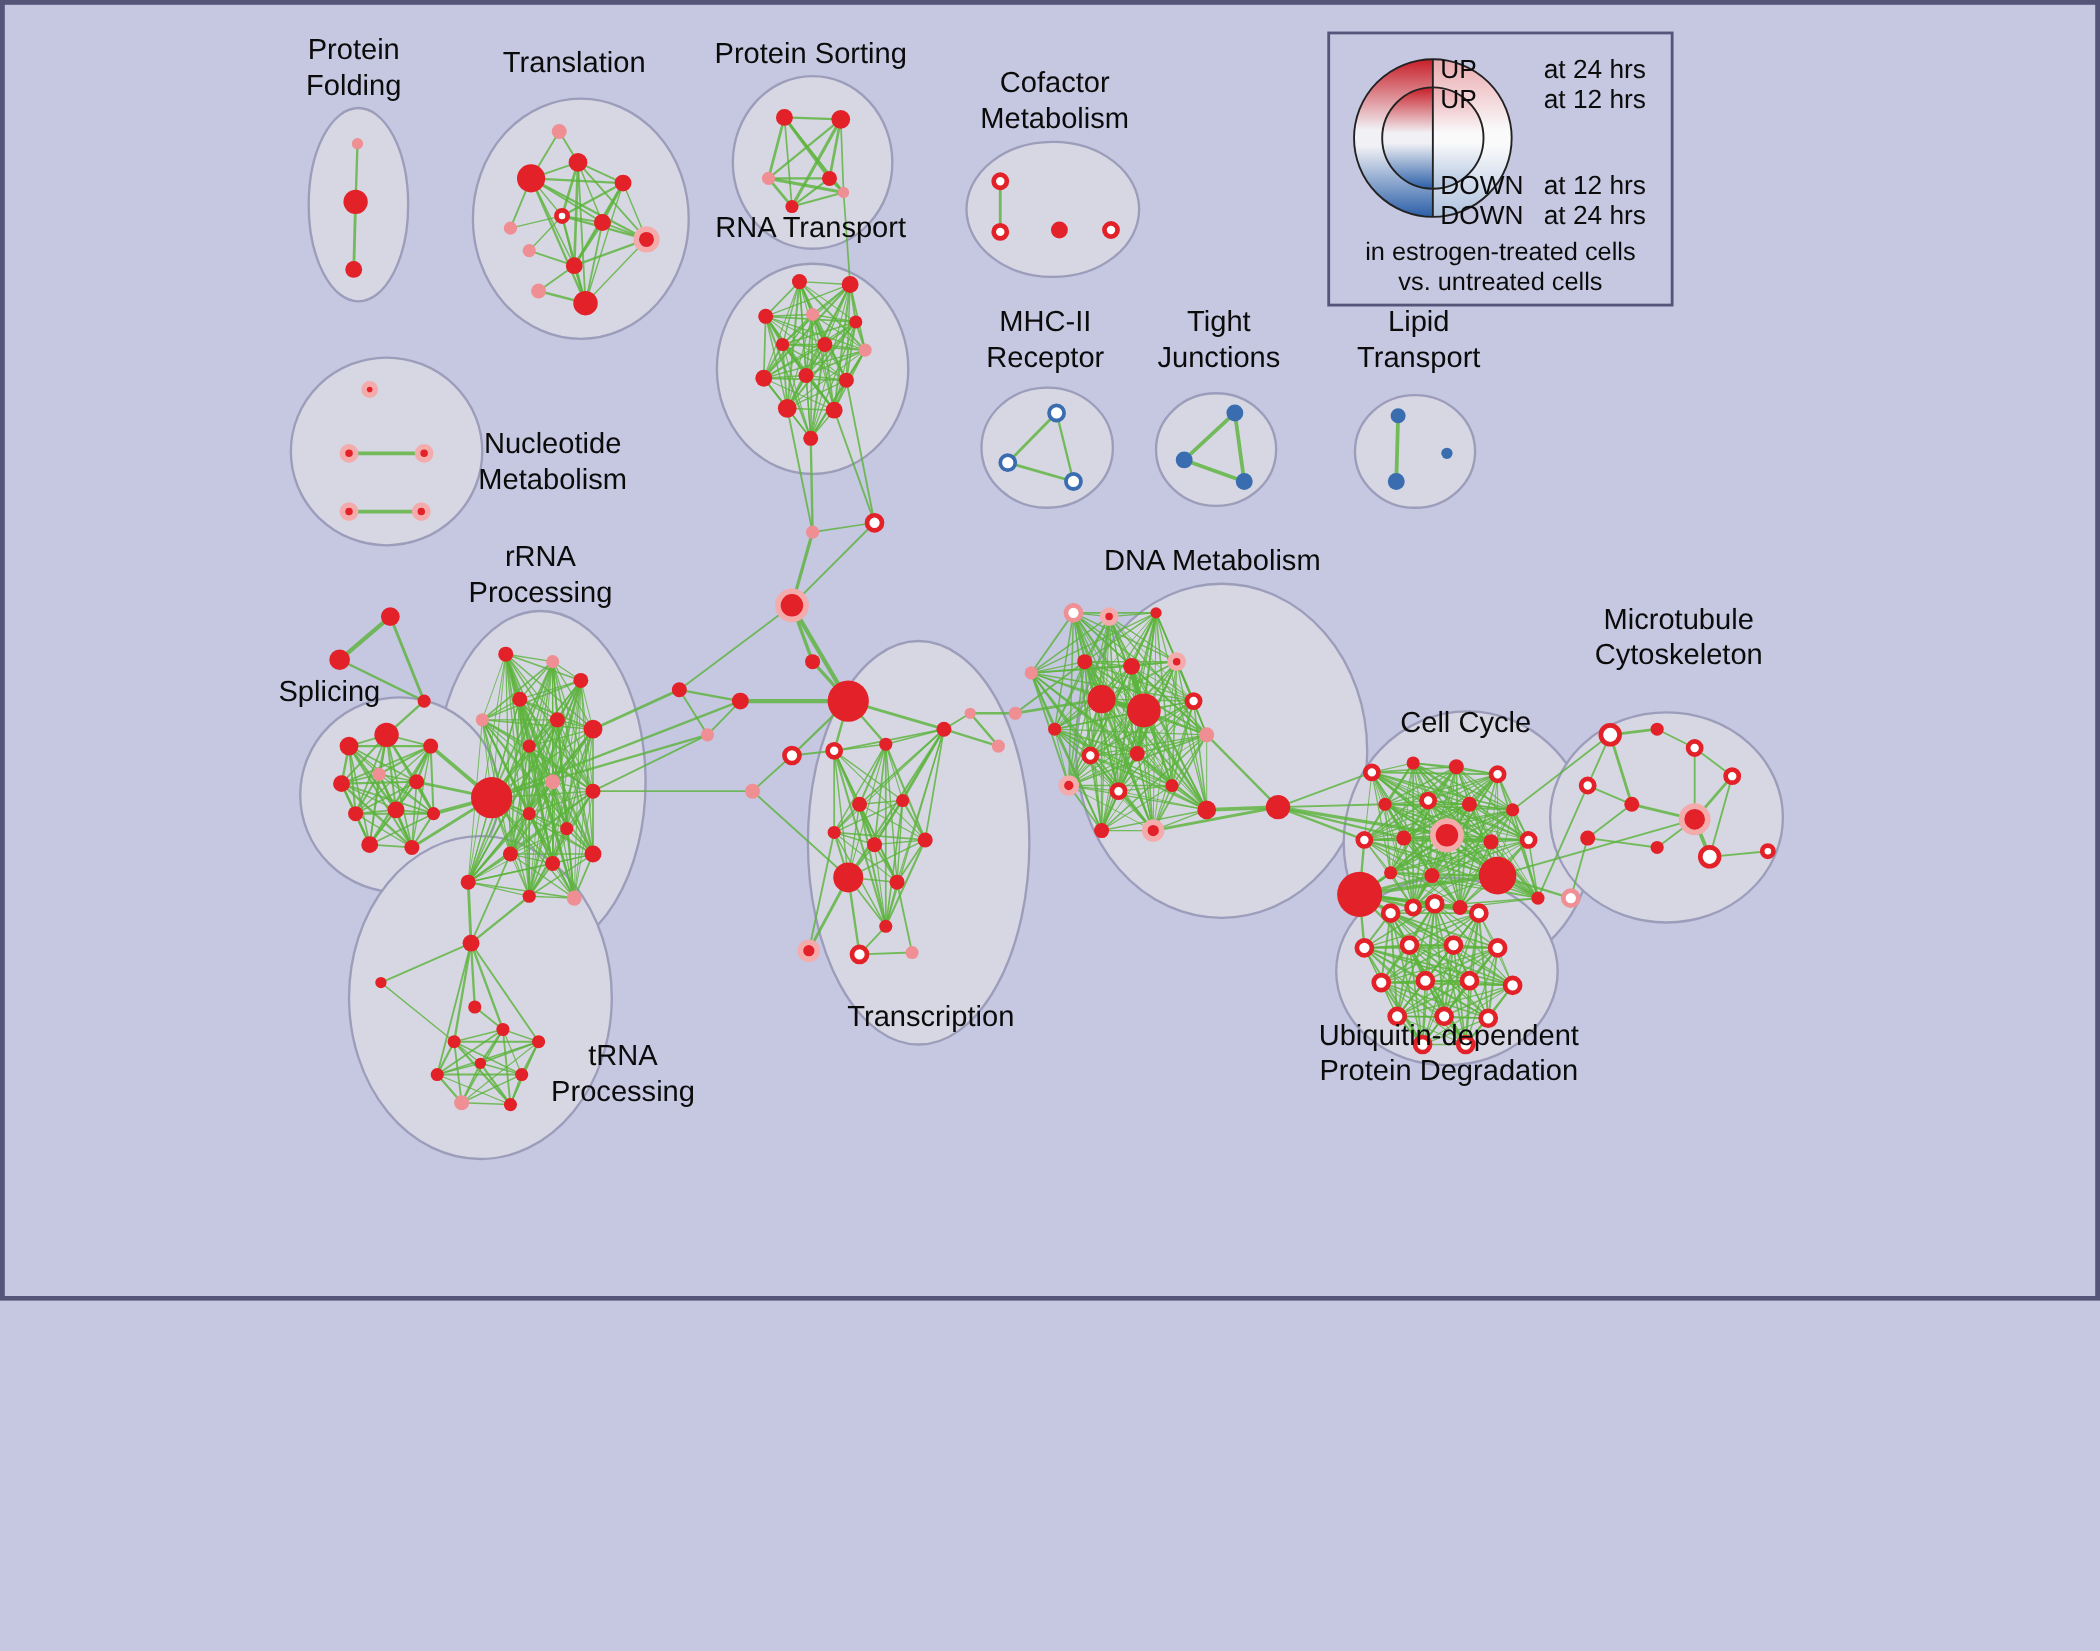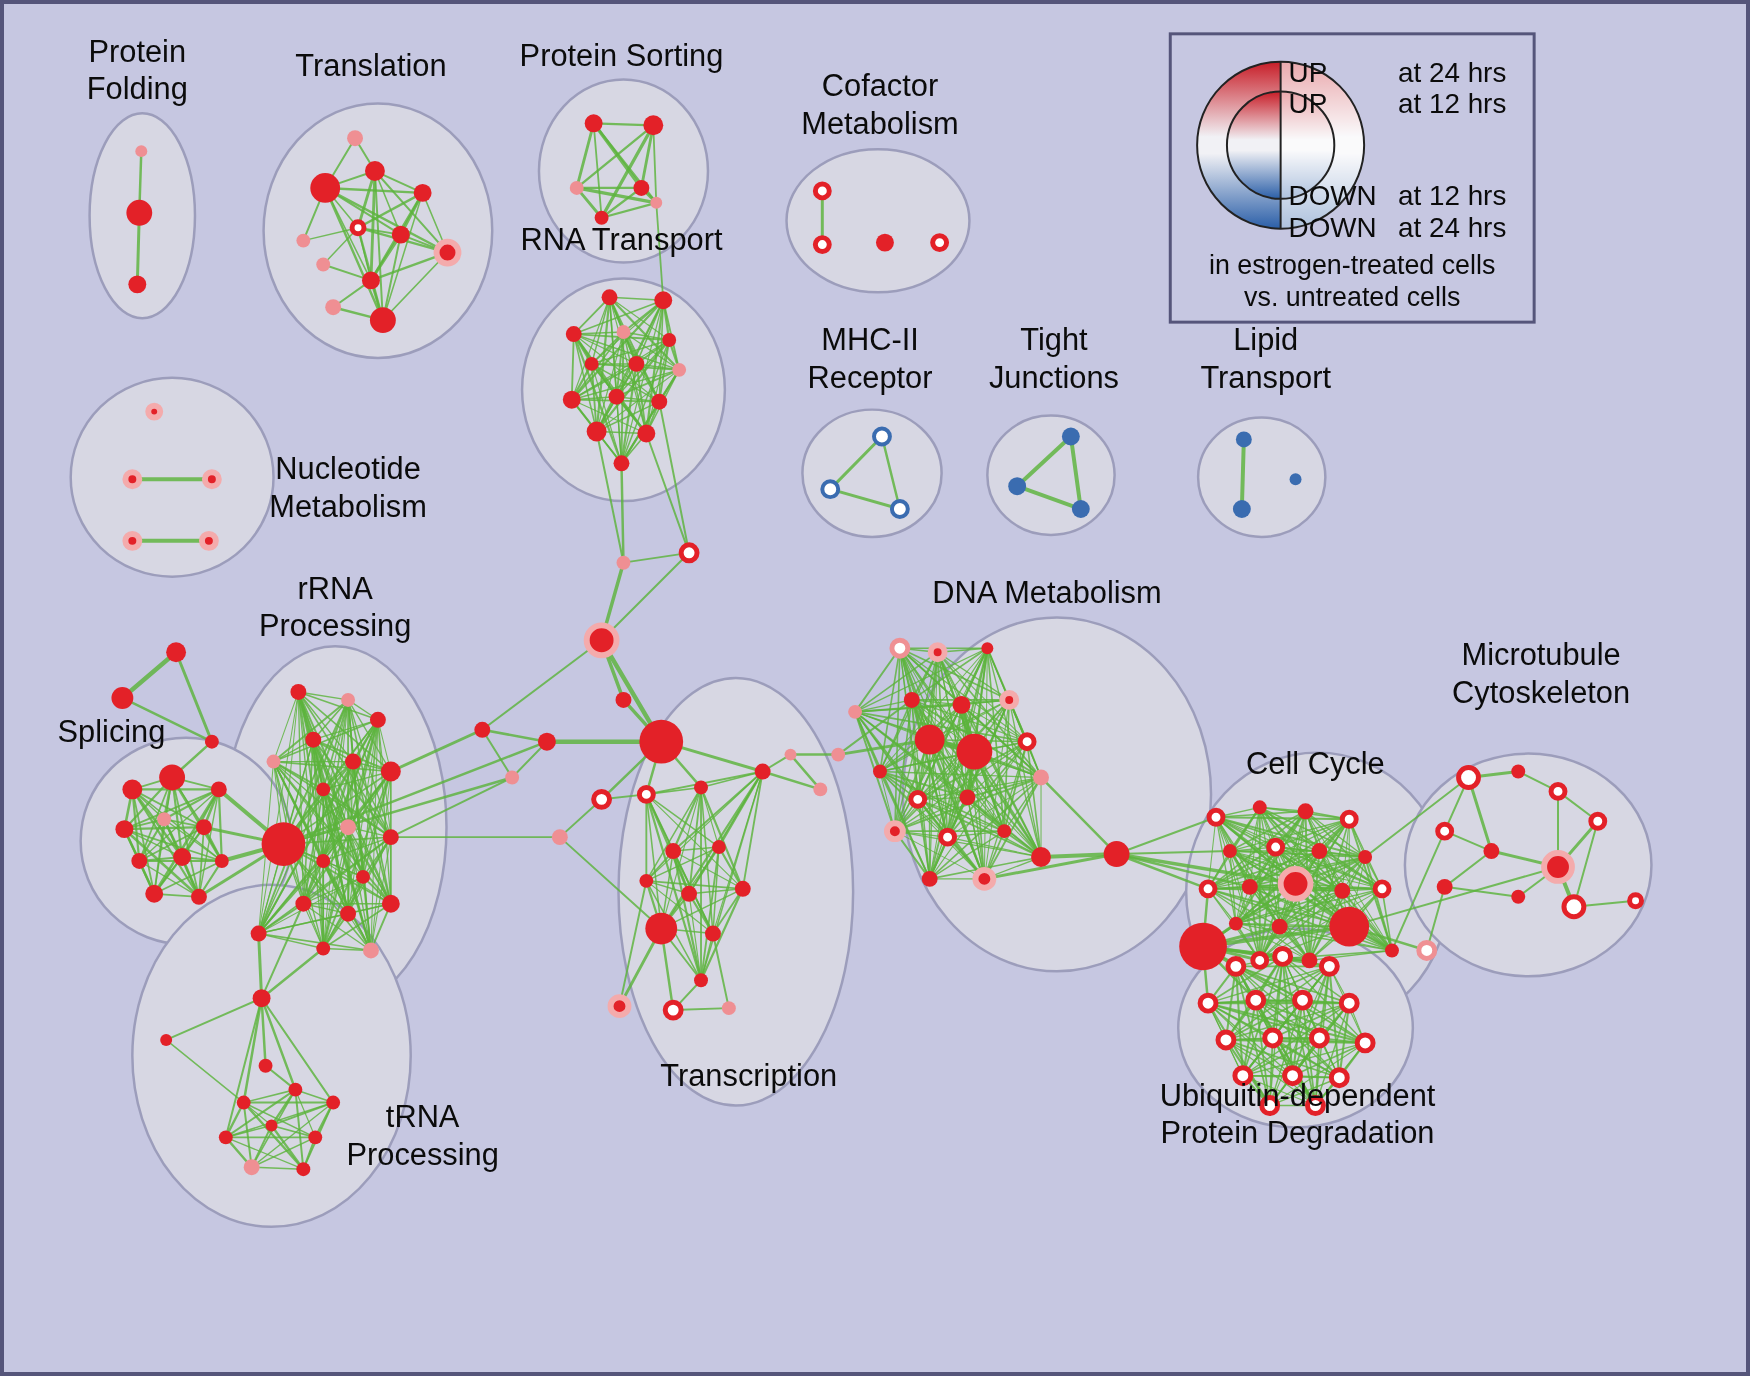--- a/index.html
+++ b/index.html
@@ -1,16 +1,16 @@
 <!DOCTYPE html>
 <html><head>
 <meta charset="utf-8">
 <style>
   html,body{margin:0;padding:0;background:#c6c7e1;}
-  .stage{position:relative;width:1750px;height:1376px;box-sizing:border-box;
+  .stage{position:relative;width:1750px;height:1084px;box-sizing:border-box;
          border:4px solid #55557a;background:#c6c7e1;overflow:hidden;}
   svg{display:block;width:100%;height:100%;}
   .clabel{font:31px "Liberation Sans", sans-serif;fill:#0b0b0b;}
   .legtext{font:28px "Liberation Sans", sans-serif;fill:#0b0b0b;}
   .legcap{font:27px "Liberation Sans", sans-serif;fill:#0b0b0b;}
 </style>
 </head>
 <body>
 
 <div class="stage">

